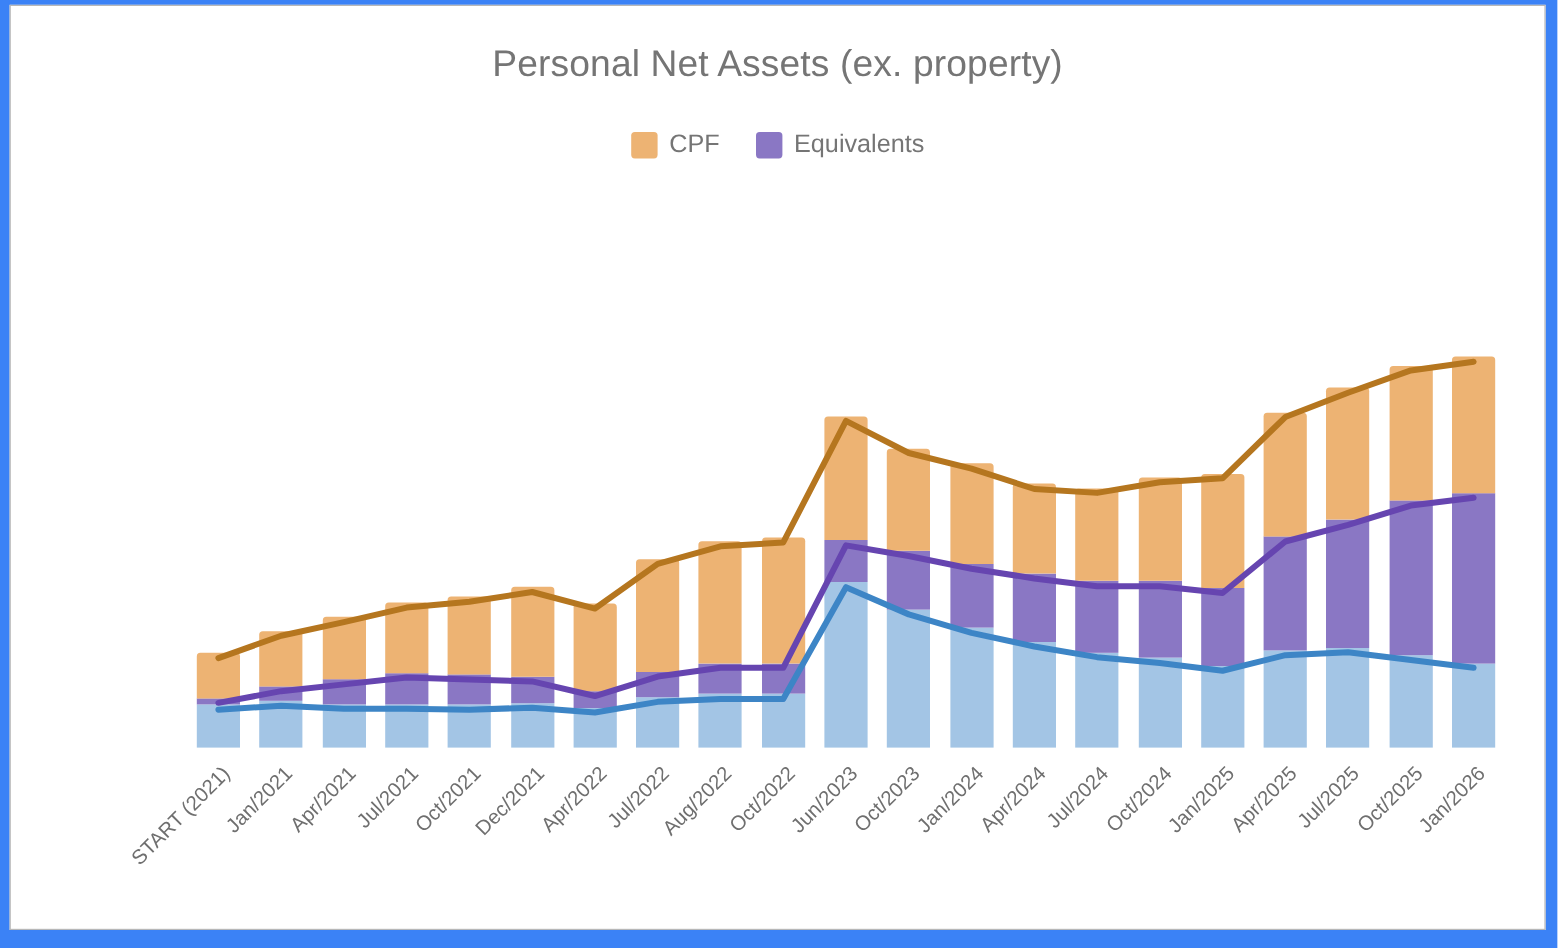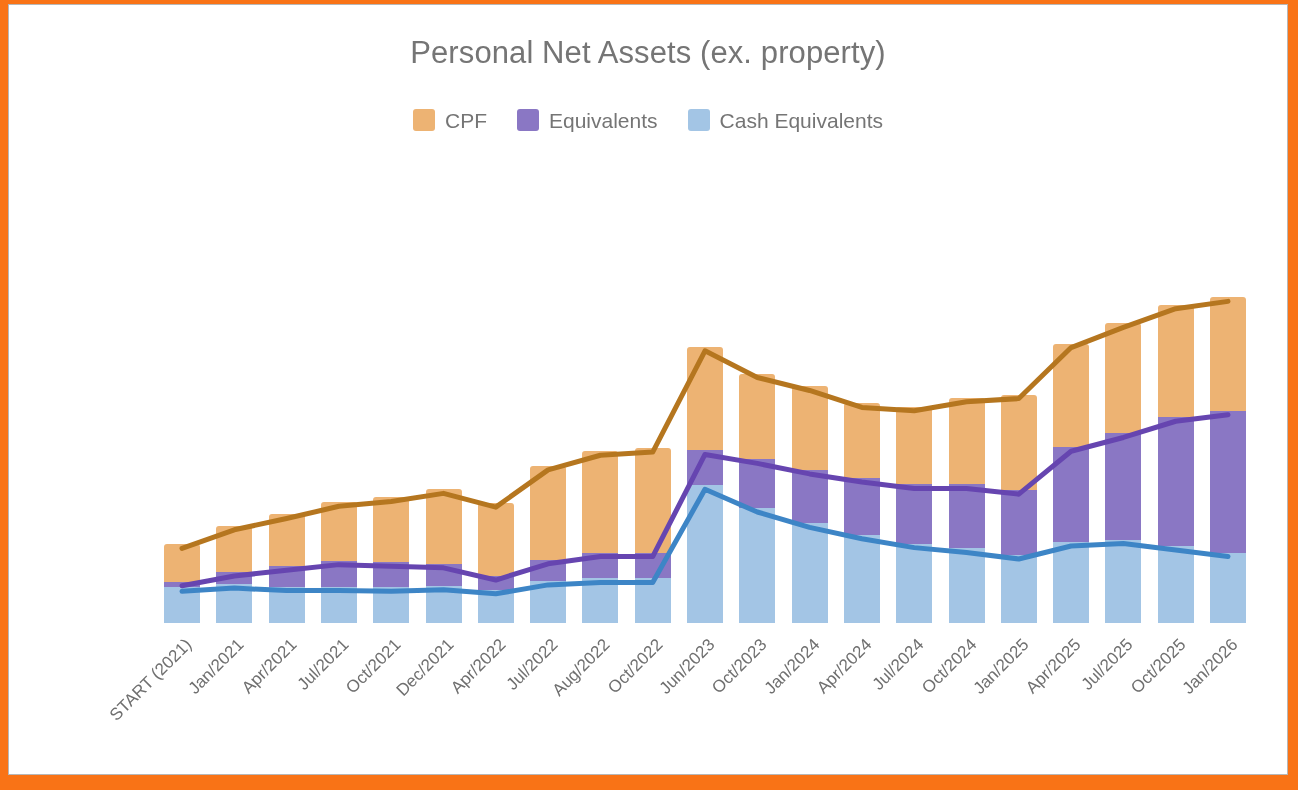--- a/index.html
+++ b/index.html
@@ -8,21 +8,21 @@
     padding: 0;
     background: #ffffff;
   }
   body {
     font-family: "Liberation Sans", sans-serif;
   }
   #screenshot {
     position: relative;
     width: 1298px;
     height: 790px;
-    background: #f97316;
+    background: #3b82f6;
     overflow: hidden;
   }
   #chart-frame {
     position: absolute;
     left: 8px;
     top: 4px;
     width: 1280px;
     height: 771px;
     border: 1px solid #b7b7b7;
     box-sizing: border-box;
@@ -45,20 +45,21 @@
     left: 0;
     top: 104px;
     width: 100%;
     display: flex;
     justify-content: center;
     align-items: center;
     gap: 30px;
   }
   .legend-item {
     display: flex;
+    align-items: center;
     gap: 10px;
   }
   .legend-swatch {
     width: 22px;
     height: 22px;
     border-radius: 3px;
     display: block;
   }
   .legend-label {
     font-size: 21px;
@@ -101,24 +102,20 @@
     <div id="chart-title">Personal Net Assets (ex. property)</div>
 
     <div id="legend">
       <div class="legend-item">
         <span class="legend-swatch" id="sw0" style="background: rgb(237, 179, 115);"></span>
         <span class="legend-label">CPF</span>
       </div>
       <div class="legend-item">
         <span class="legend-swatch" id="sw1" style="background: rgb(138, 119, 196);"></span>
         <span class="legend-label">Equivalents</span>
-      </div>
-      <div class="legend-item">
-        <span class="legend-swatch" id="sw2" style="background: rgb(163, 197, 229);"></span>
-        <span class="legend-label">Cash Equivalents</span>
       </div>
     </div>
 
     <div id="bars-layer">
         <div class="bar-seg" style="left: 155px; width: 36px; top: 582.36px; height: 35.64px; background: rgb(163, 197, 229);"></div>
         <div class="bar-seg" style="left: 155px; width: 36px; top: 576.69px; height: 5.67px; background: rgb(138, 119, 196);"></div>
         <div class="bar-seg bar-top-round" style="left: 155px; width: 36px; top: 539.43px; height: 37.26px; background: rgb(237, 179, 115);"></div>
         <div class="bar-seg" style="left: 207.3px; width: 36px; top: 579.12px; height: 38.88px; background: rgb(163, 197, 229);"></div>
         <div class="bar-seg" style="left: 207.3px; width: 36px; top: 566.97px; height: 12.15px; background: rgb(138, 119, 196);"></div>
         <div class="bar-seg bar-top-round" style="left: 207.3px; width: 36px; top: 520.8px; height: 46.17px; background: rgb(237, 179, 115);"></div>

